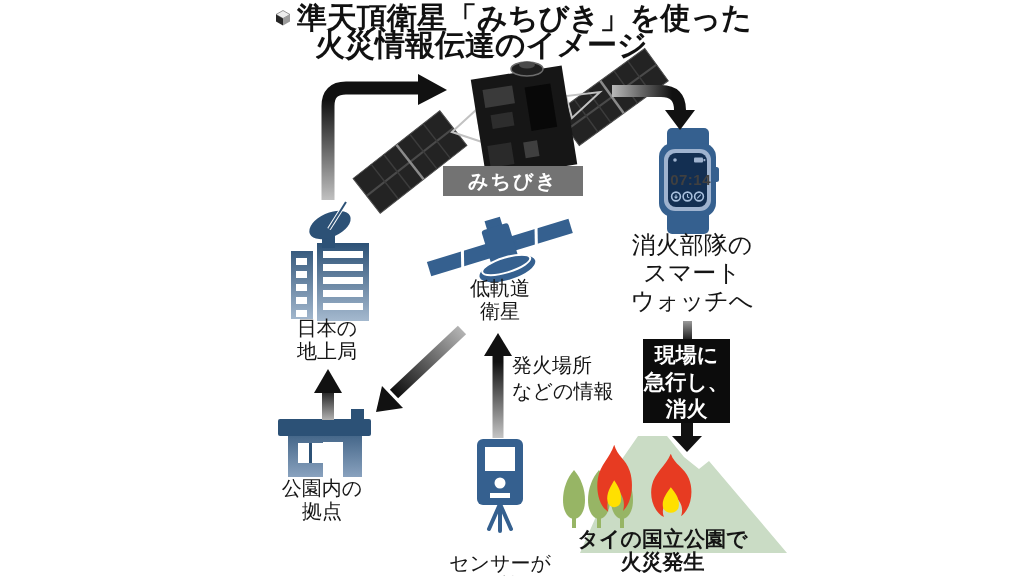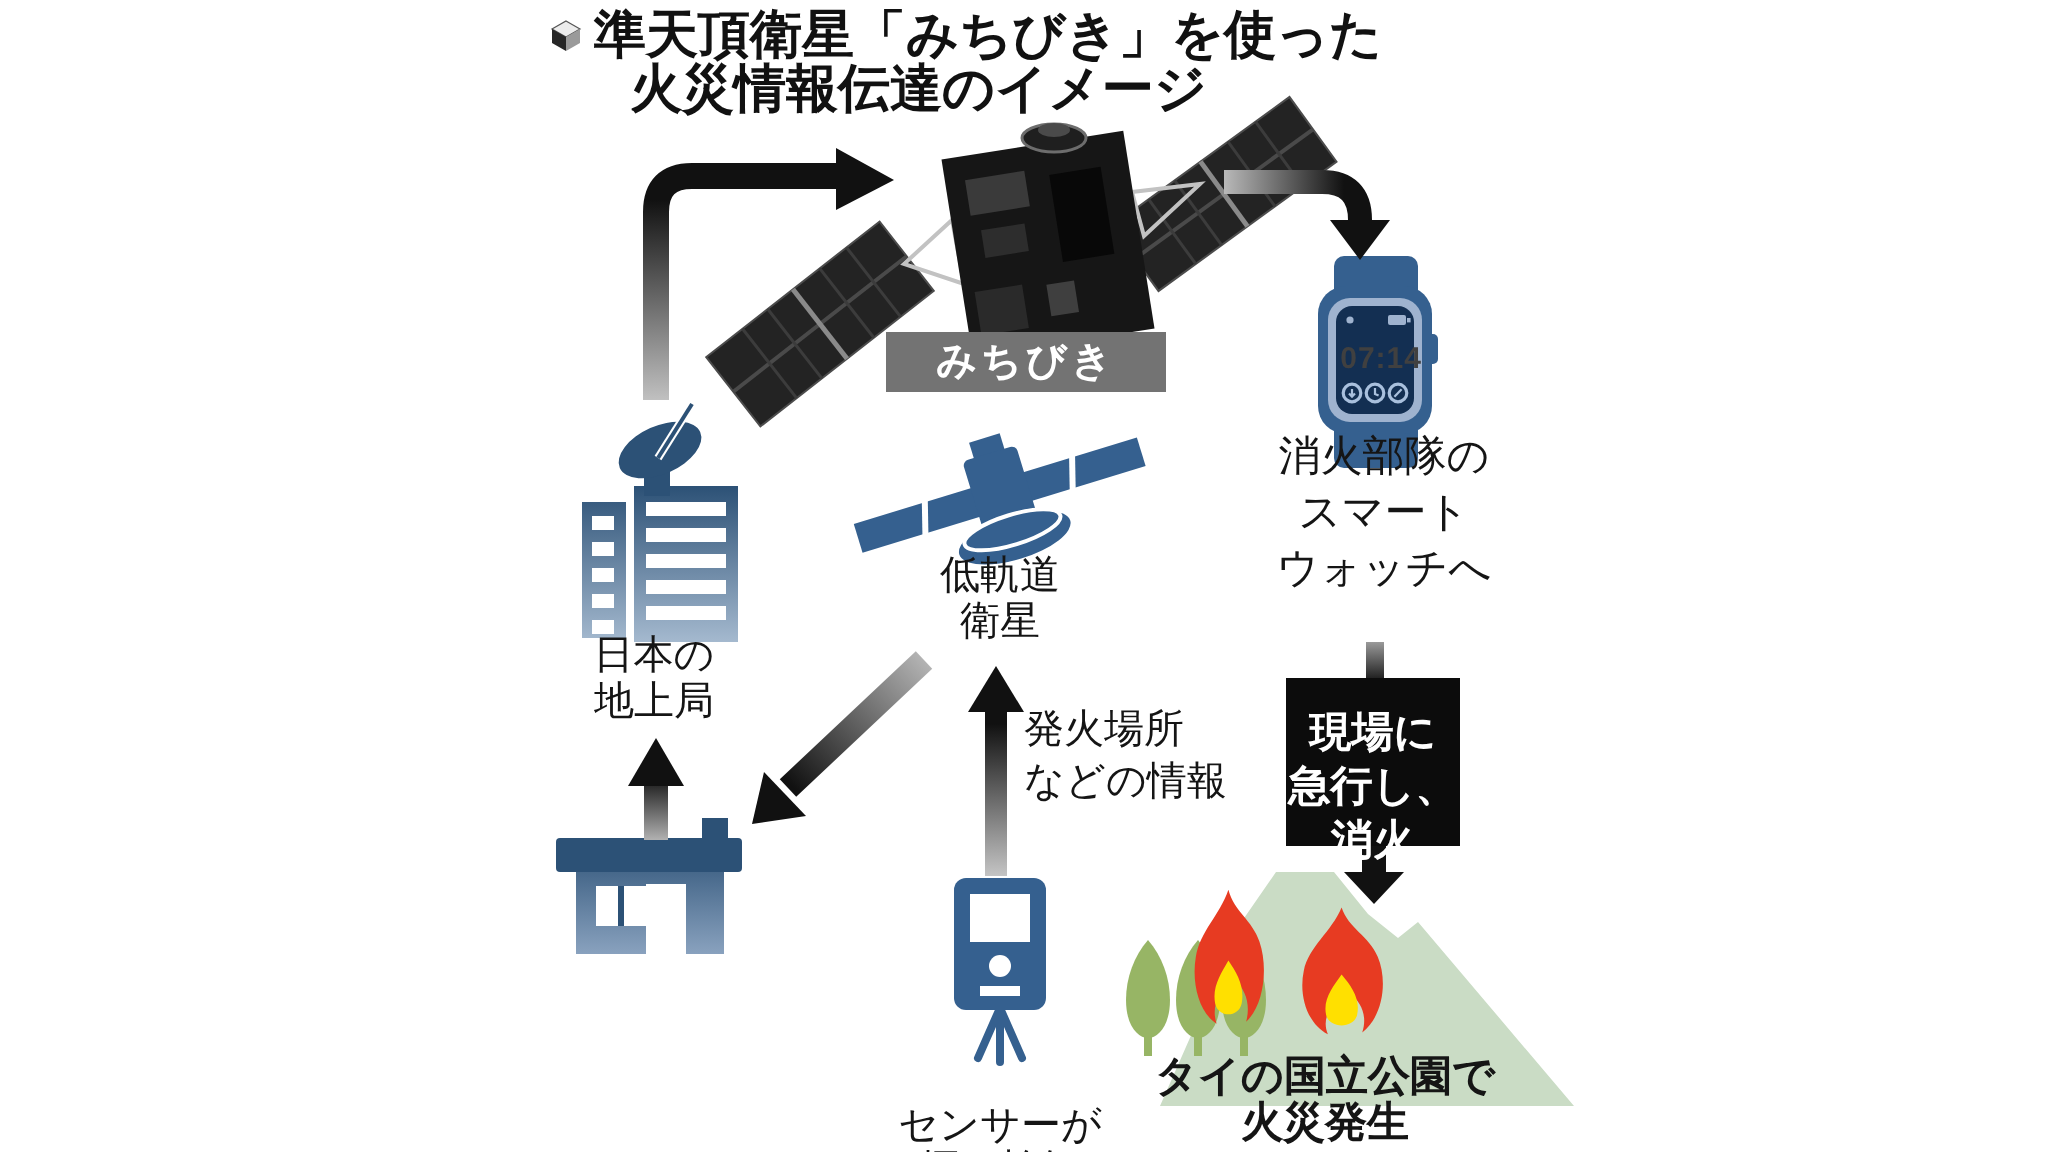--- a/index.html
+++ b/index.html
@@ -2,35 +2,35 @@
 <html style="--steel-blue: #35608f; --steel-blue-dark: #2c5176; --steel-blue-fade: #a9bdd2; --watch-bezel: #9fb3cf; --watch-screen: #132f52; --flame-red: #e73b22; --flame-yellow: #ffe000; --tree-green: #97b565; --mountain-green: #cadcc5; --arrow-dark: #111111; --banner-black: #0c0c0c;"><head>
 <meta charset="utf-8">
 <style>
   html,body{margin:0;padding:0;background:#fff;}
   .canvas{
     position:relative;width:1024px;height:576px;background:#ffffff;overflow:hidden;
     font-family:"Liberation Sans","DejaVu Sans",sans-serif;color:#111;
   }
   .art{position:absolute;left:0;top:0;width:1024px;height:576px;}
   .txt{position:absolute;white-space:nowrap;}
-  .title{left:274px;top:4px;font-size:26px;font-weight:bold;line-height:27px;color:#111;}
+  .title{left:274px;top:4px;font-size:30px;font-weight:bold;line-height:27px;color:#111;}
   .title .t-line1{display:flex;align-items:center;gap:5px;}
   .title .t-line2{margin-left:41px;}
   .cube{width:18px;height:18px;display:inline-block;}
   .cap{position:absolute;text-align:center;font-size:20px;line-height:23px;font-weight:500;color:#151515;}
   .cap div{white-space:nowrap;}
   .banner{
     left:443px;top:166px;width:140px;height:30px;background:#737373;color:#fff;
     font-size:20px;font-weight:bold;line-height:30px;text-align:center;letter-spacing:2px;
   }
   .action-box{
     left:643px;top:339px;width:87px;height:84px;background:#0c0c0c;color:#fff;
-    font-size:21px;font-weight:bold;line-height:27px;text-align:center;padding-top:14px;box-sizing:border-box;
-  }
-  .watch-cap{left:612px;top:215px;width:160px;line-height:28px;font-size:21px;}
+    font-size:21px;font-weight:bold;line-height:27px;text-align:center;padding-top:2px;box-sizing:border-box;
+  }
+  .watch-cap{left:612px;top:231px;width:160px;line-height:28px;font-size:24px;}
   .gs-cap{left:272px;top:317px;width:110px;}
   .pb-cap{left:267px;top:477px;width:110px;}
   .leo-cap{left:445px;top:277px;width:110px;}
   .info-cap{left:512px;top:352px;width:150px;text-align:left;line-height:26px;}
   .sensor-cap{left:425px;top:552px;width:150px;line-height:22px;}
   .fire-cap{left:540px;top:527px;width:245px;font-weight:bold;font-size:21px;}
   .watch-time{
     left:664px;top:171px;width:47px;text-align:right;color:#404040;
     font-size:15px;font-weight:bold;letter-spacing:0.5px;
   }
@@ -279,14 +279,18 @@
   <div class="cap info-cap">
     <div>発火場所</div>
     <div>などの情報</div>
   </div>
 
   <div class="cap gs-cap">
     <div>日本の</div>
     <div>地上局</div>
   </div>
 
+  <div class="cap pb-cap">
+    <div>公園内の</div>
+    <div>拠点</div>
+  </div>
 
 </div>
 
 </body></html>

